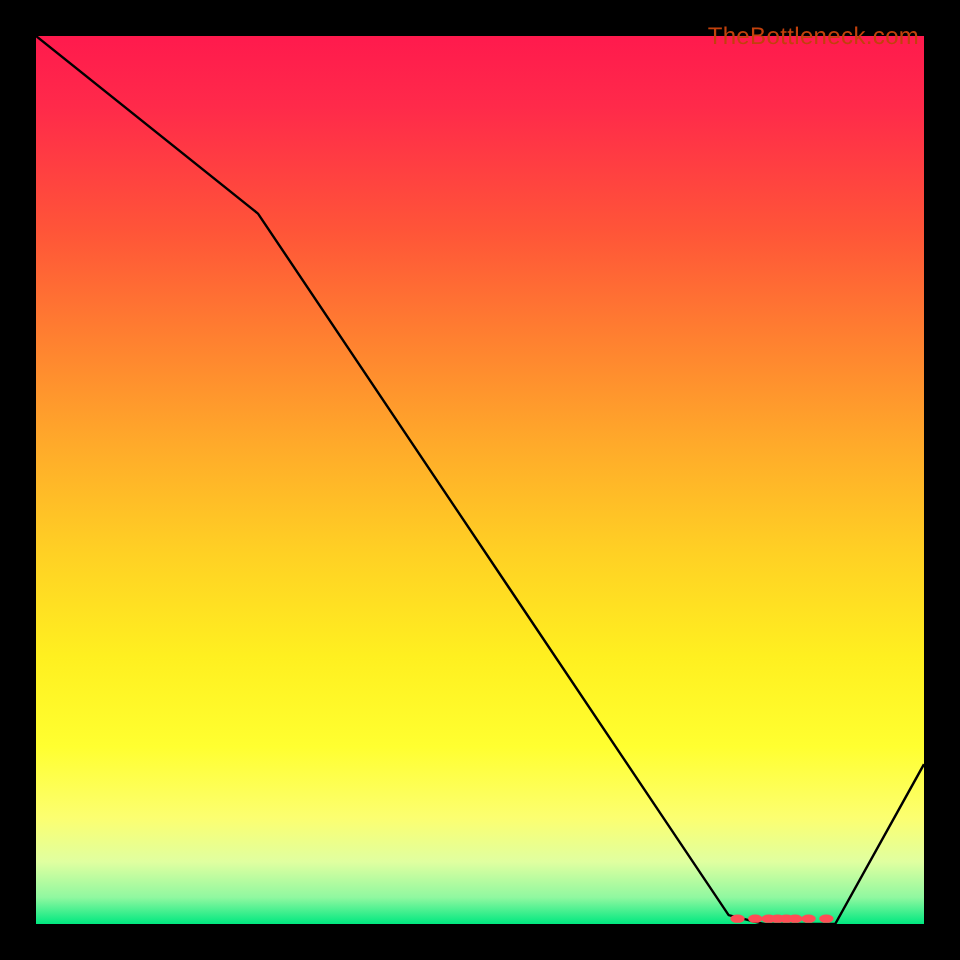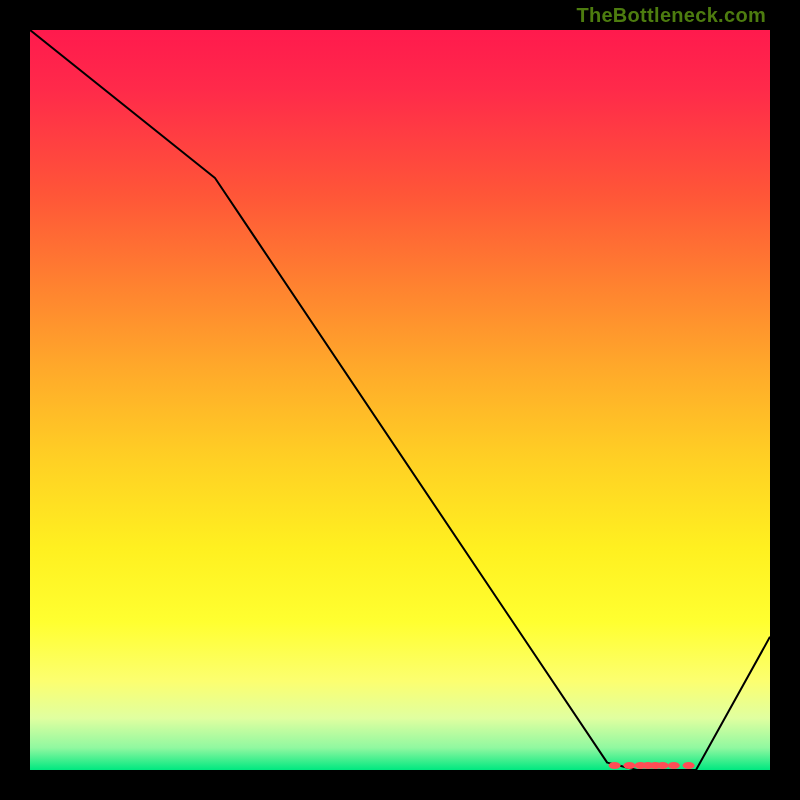--- a/index.html
+++ b/index.html
@@ -33,25 +33,25 @@
       #fff020 70%,
       #ffff30 80%,
       #fcff70 88%,
       #e0ffa0 93%,
       #90f8a0 97%,
       #00e880 100%
     );
   }
   .attribution {
     position: absolute;
-    top: 4px;
+    top: 20px;
     right: 34px;
     font-size: 20px;
-    font-weight: bold;
-    color: #4d7c0f;
+    font-weight: normal;
+    color: #c2410c;
     letter-spacing: 0.3px;
   }
   svg.overlay {
     position: absolute;
     inset: 0;
     width: 100%;
     height: 100%;
   }
 </style>
 </head>

